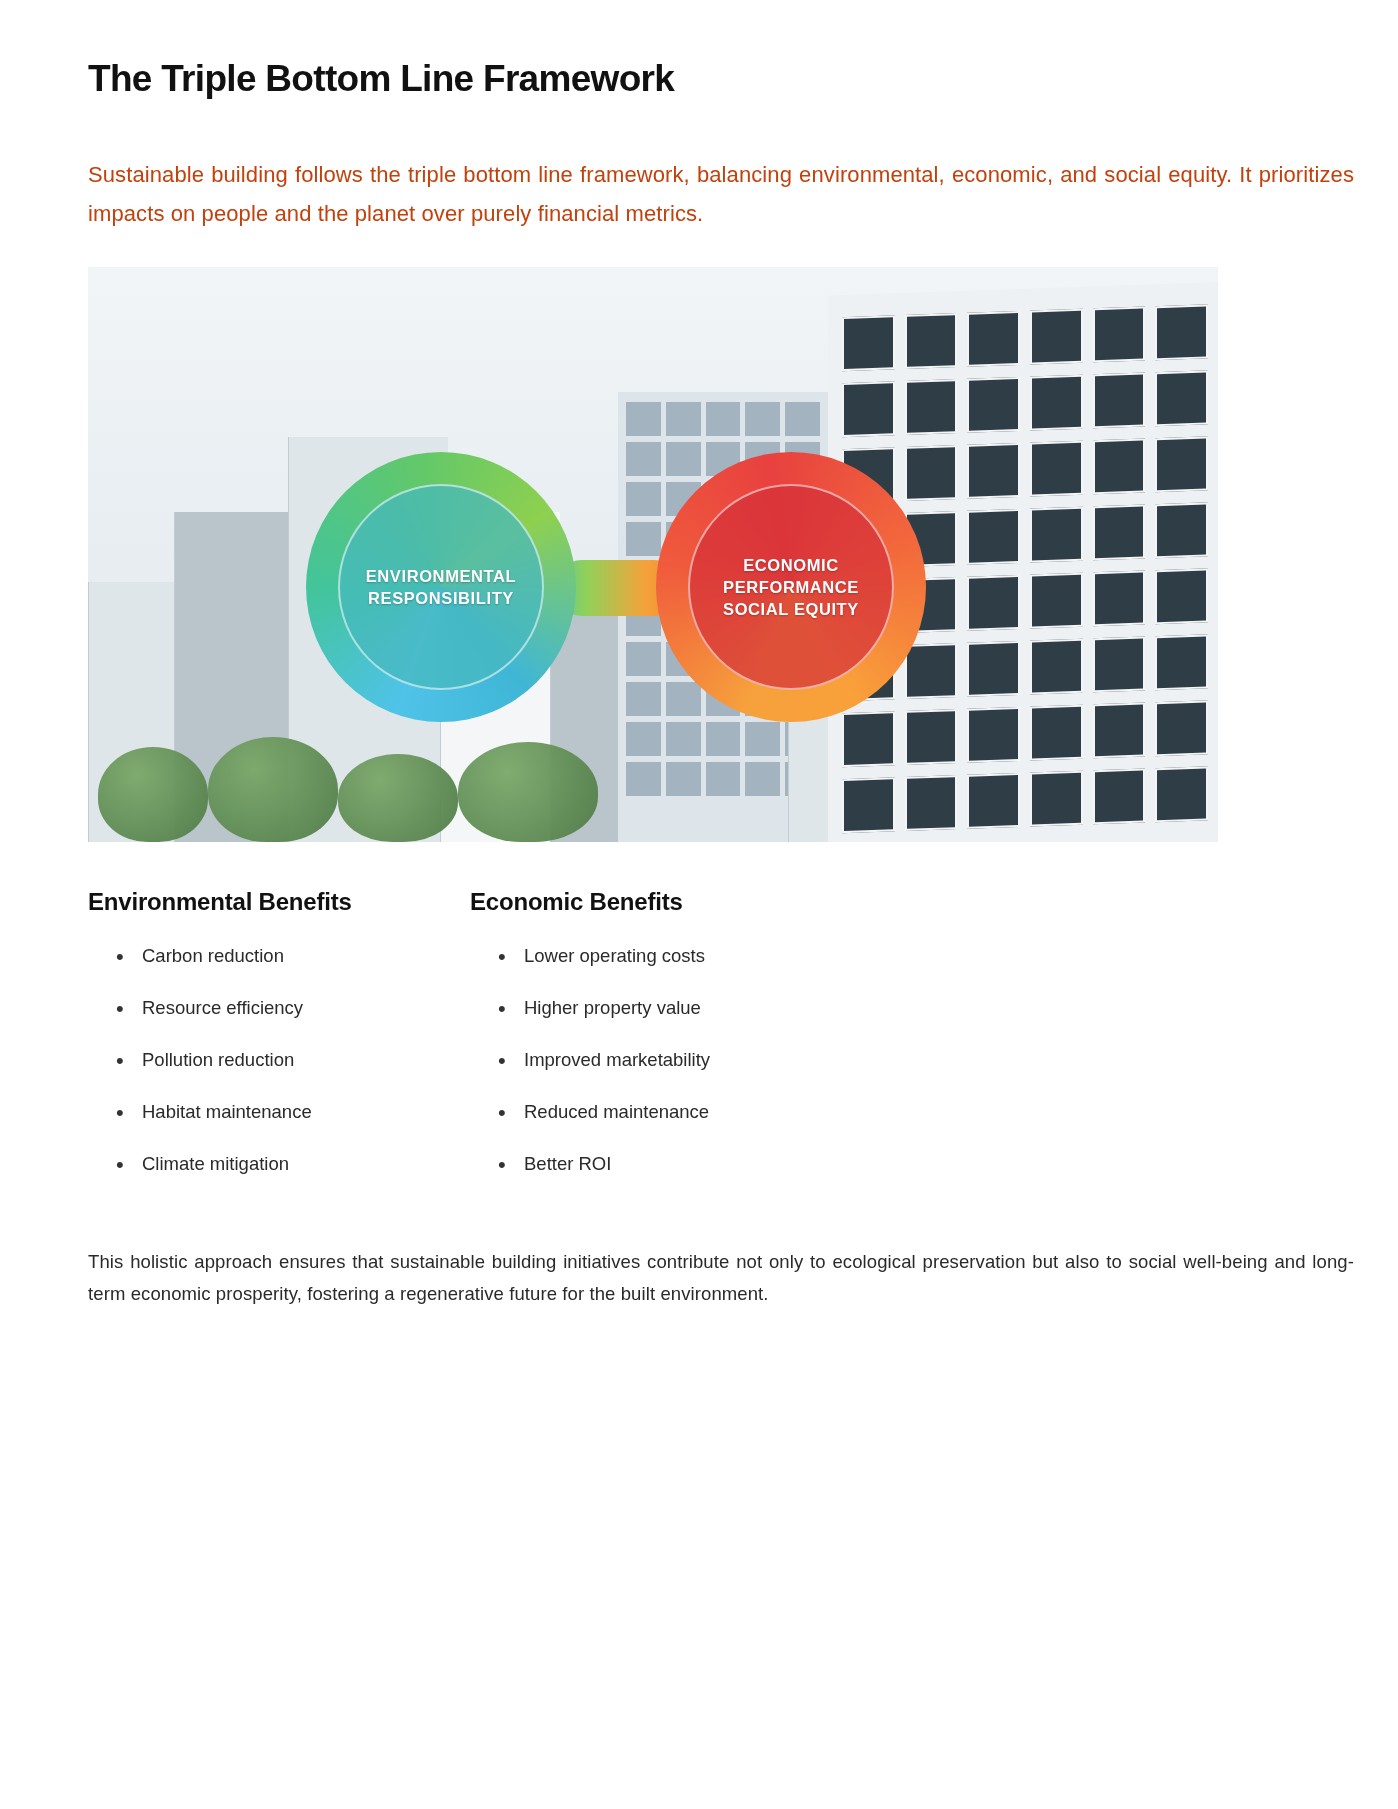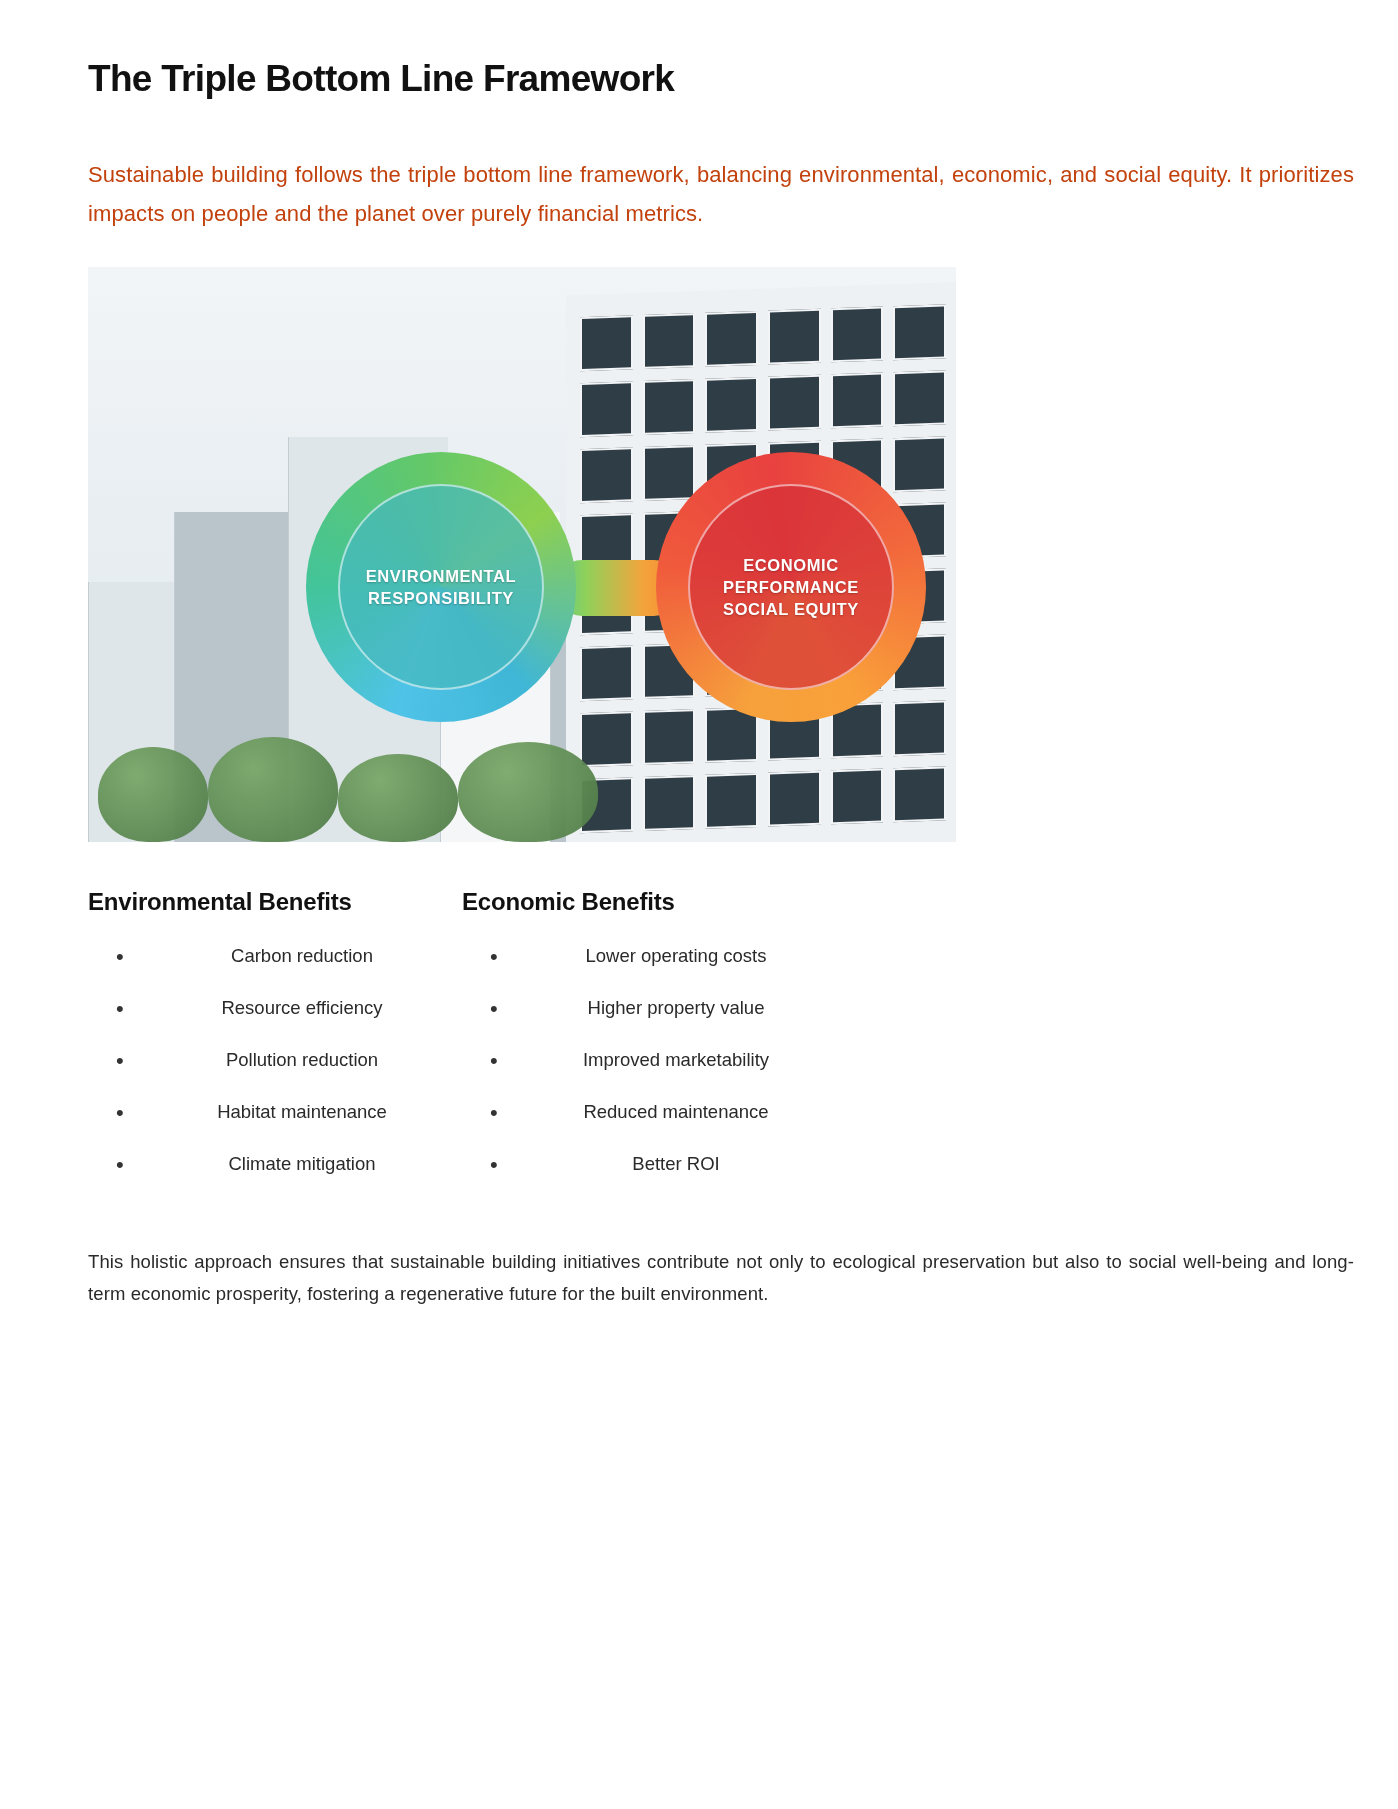--- a/index.html
+++ b/index.html
@@ -31,21 +31,21 @@
     font-size: 22px;
     line-height: 1.75;
     text-align: justify;
     color: #c2410c;
     margin: 16px 0 34px 0;
     letter-spacing: 0.1px;
   }
   
   .figure {
     position: relative;
-    width: 868px;
+    width: 1130px;
     height: 575px;
     margin: 0 0 46px 0;
     overflow: hidden;
     background: linear-gradient(#e9eff3, #dfe7ec);
   }
   .sky {
     position: absolute;
     inset: 0;
     background: linear-gradient(180deg, #f2f5f7 0%, #e8eef2 45%, #e2eaef 100%);
   }
@@ -169,37 +169,36 @@
     font-weight: bold;
     letter-spacing: 0.6px;
     text-align: center;
     line-height: 1.35;
     text-shadow: 0 1px 2px rgba(0,0,0,.25);
     z-index: 3;
   }
   
   .benefits {
     display: flex;
-    gap: 0;
+    gap: 8px;
     margin: 0 0 42px 0;
   }
   .benefit-col { width: 374px; }
   .benefit-col:nth-child(2) { width: 374px; }
   .benefit-col h3 {
     font-size: 24px;
     font-weight: bold;
     margin: 0 0 28px 0;
     color: #111111;
     letter-spacing: -0.2px;
   }
   .benefit-col ul {
     margin: 0;
     padding: 0 0 0 28px;
     list-style: none;
-    text-align: center;
   }
   .benefit-col li {
     position: relative;
     font-size: 18.5px;
     line-height: 1.35;
     color: #2a2a2a;
     margin: 0 0 27px 0;
     padding-left: 26px;
   }
   .benefit-col li::before {

